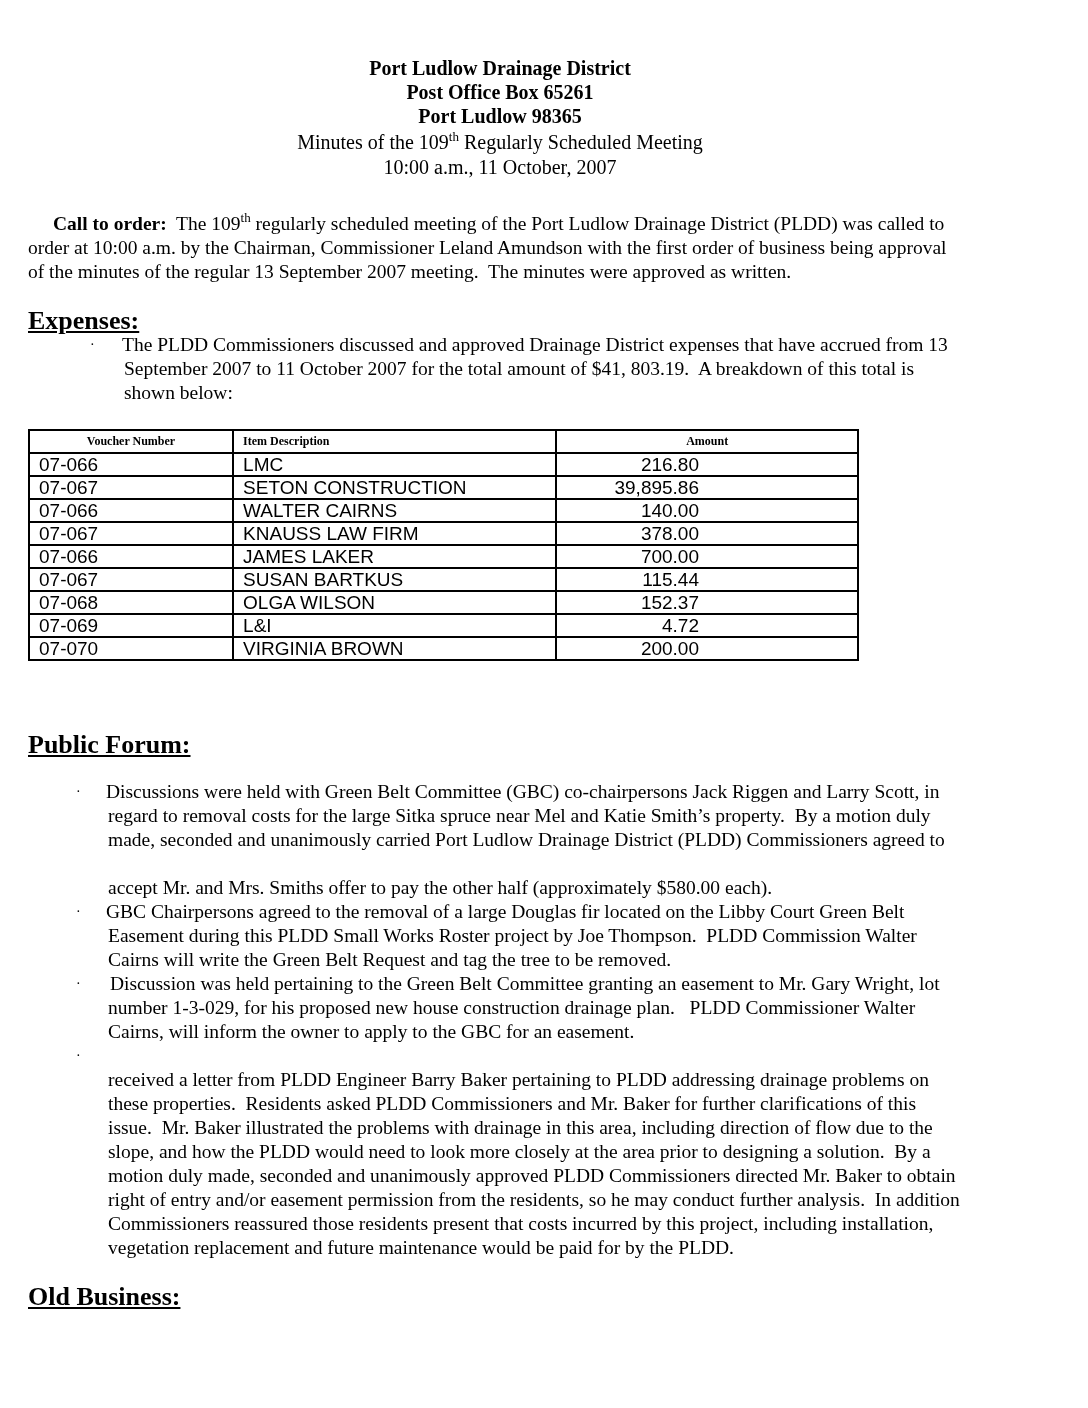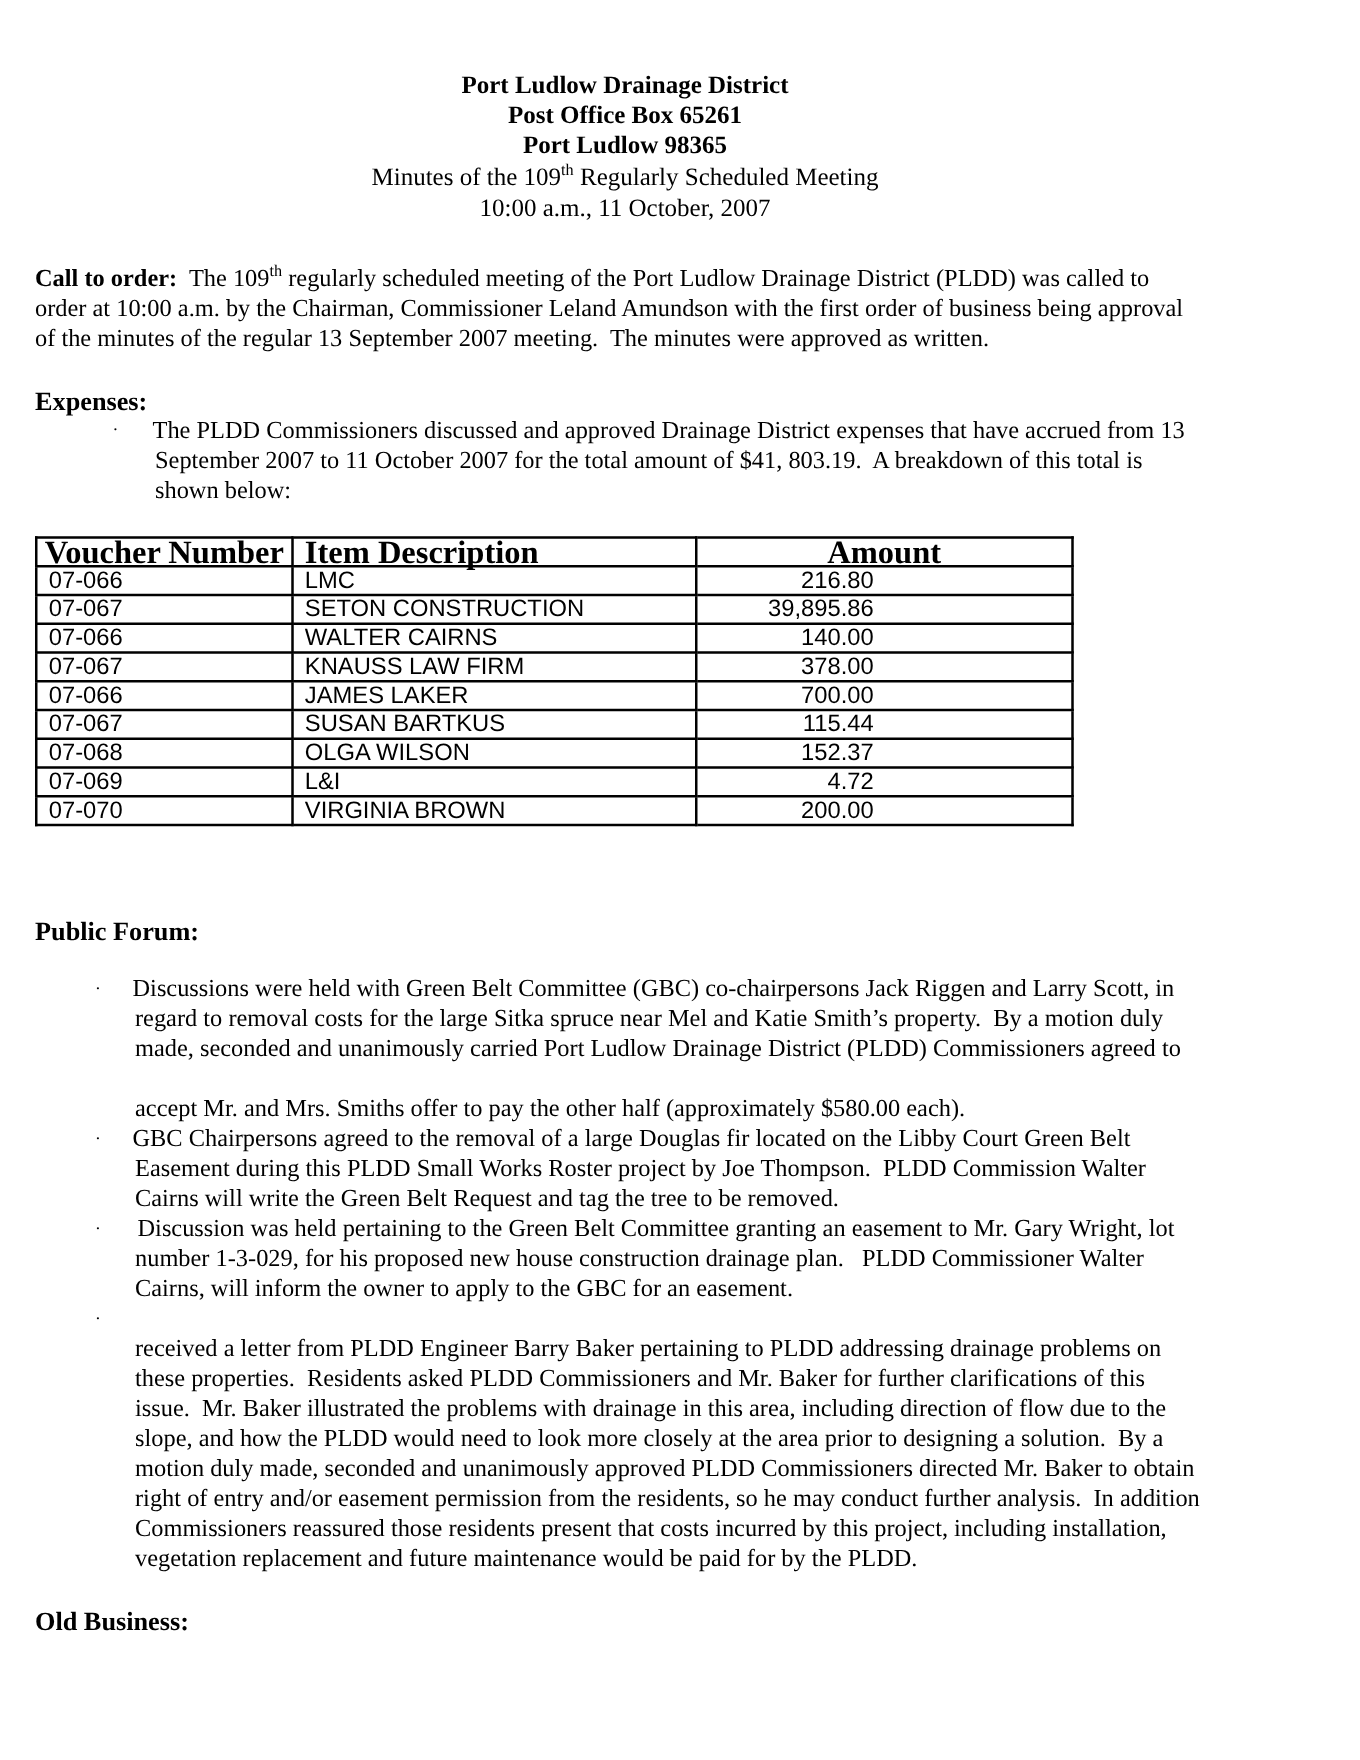--- a/index.html
+++ b/index.html
@@ -45,20 +45,21 @@
     }
     .para {
       position: absolute;
       left: 28px;
       width: 1030px;
       font-size: 19.5px;
       line-height: 24px;
     }
     .label {
       font-weight: bold;
+      margin-left: 25px;
     }
     .bullet-block {
       position: absolute;
       font-size: 19.5px;
       line-height: 24px;
     }
     .bullet-dot {
       position: absolute;
       font-size: 14px;
       line-height: 24px;
@@ -78,37 +79,38 @@
     table.vouchers th, table.vouchers td {
       border: 2px solid #000;
       height: 21px;
       padding: 0 0 0 9px;
       line-height: 21px;
       white-space: nowrap;
     }
     table.vouchers th {
       font-family: "Liberation Serif", "DejaVu Serif", serif;
       font-weight: bold;
-      font-size: 26px;
+      font-size: 12px;
       text-align: center;
       padding: 0;
     }
     table.vouchers td.amount {
       text-align: right;
       padding-right: 158px;
     }
     col.c1 { width: 205px; }
     col.c2 { width: 324px; }
     col.c3 { width: 302px; }
     .section-heading {
       position: absolute;
       left: 28px;
       font-weight: bold;
-      font-size: 21px;
-      line-height: 24px;
+      font-size: 26px;
+      line-height: 24px;
+      text-decoration: underline;
     }
   </style>
 </head>
 <body>
 
 <div class="page">
 
   <div class="header">
     <div class="bold-line">Port Ludlow Drainage District</div>
     <div class="bold-line">Post Office Box 65261</div>

